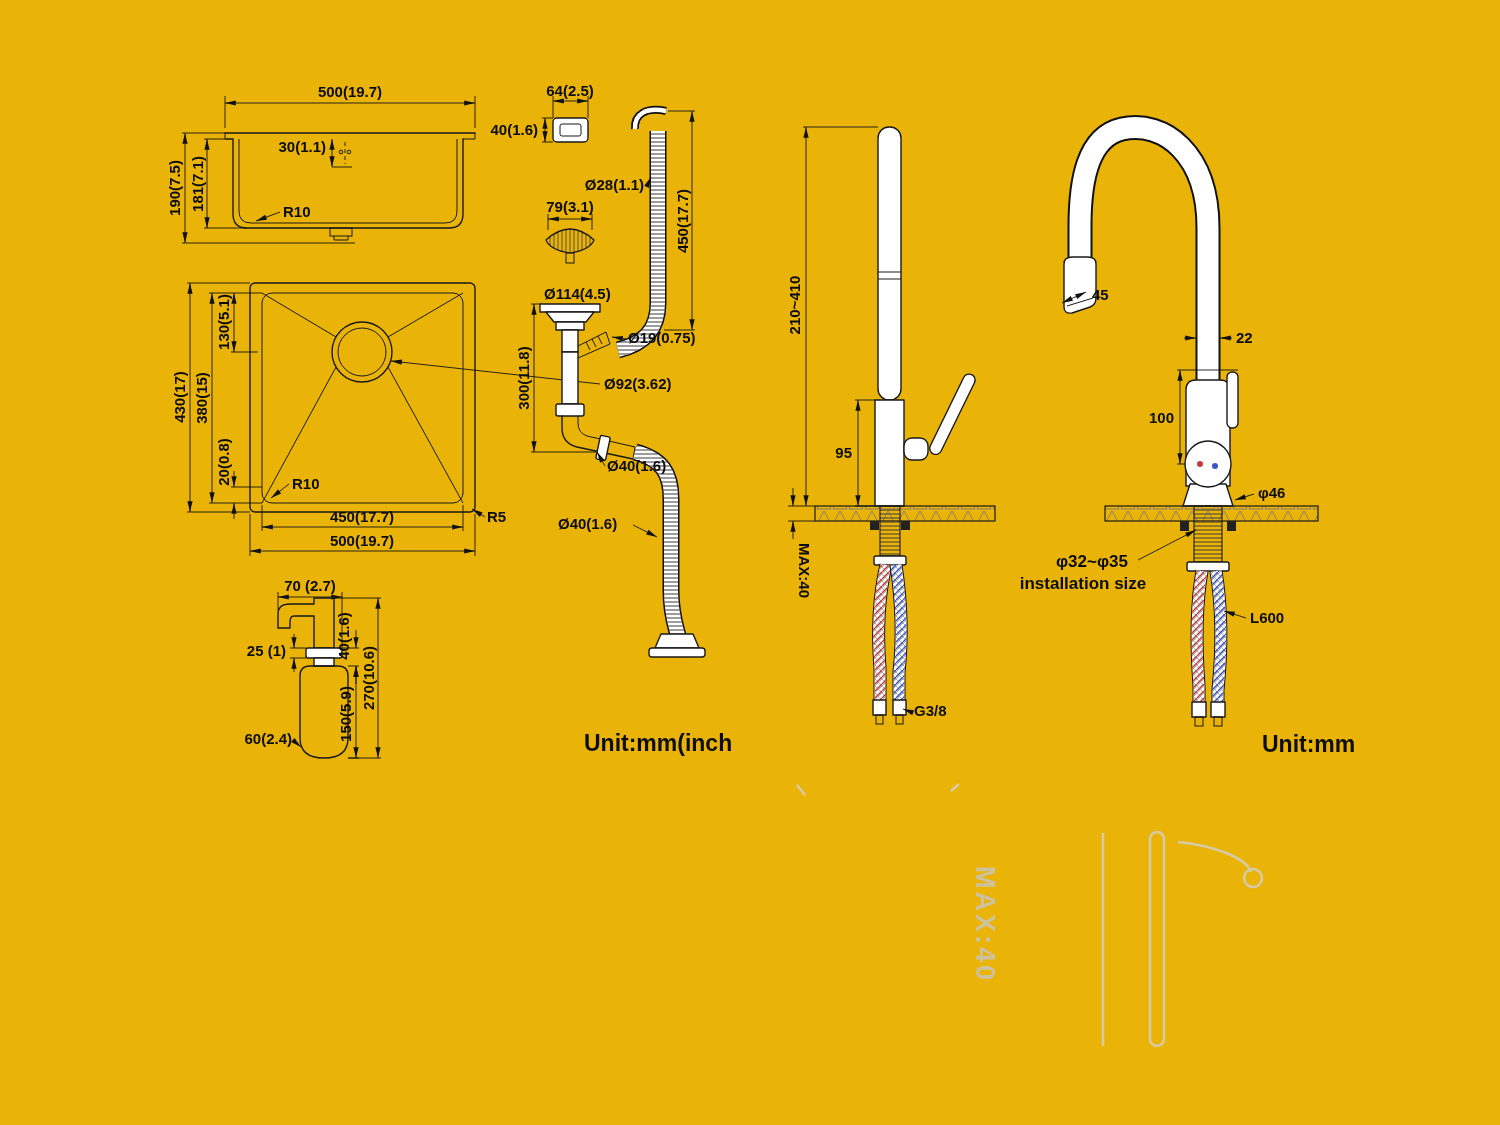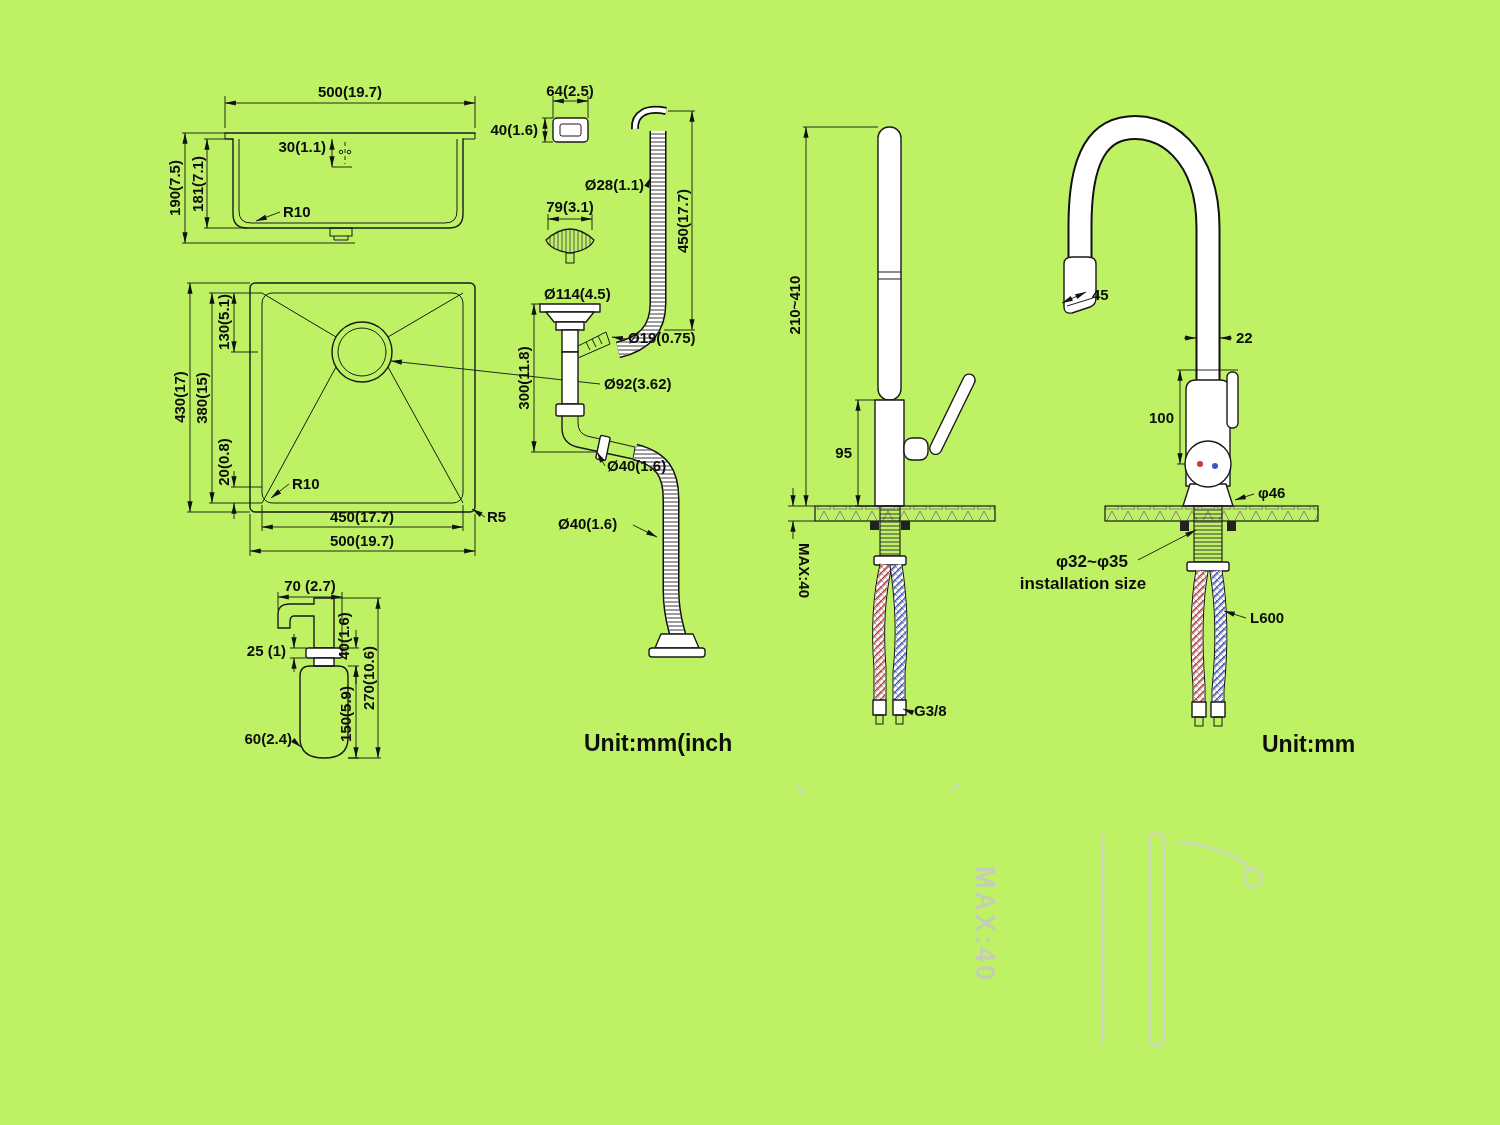--- a/index.html
+++ b/index.html
@@ -1,16 +1,16 @@
 <!DOCTYPE html>
 <html><head>
 <meta charset="utf-8">
 <style>
   html,body{margin:0;padding:0;background:#ffffff;}
-  .canvas{width:1500px;height:1125px;background:#bef264;position:relative;overflow:hidden;}
+  .canvas{width:1500px;height:1125px;background:#eab308;position:relative;overflow:hidden;}
   svg{display:block;}
   .obj{fill:none;stroke:#1a1a1a;stroke-width:1.4;stroke-linejoin:round;stroke-linecap:round;}
   .objf{fill:#ffffff;stroke:#1a1a1a;stroke-width:1.4;stroke-linejoin:round;}
   .thin{fill:none;stroke:#1a1a1a;stroke-width:1;}
   .dim{fill:none;stroke:#141414;stroke-width:0.9;}
   .lbl{font-family:"Liberation Sans",sans-serif;font-size:15px;font-weight:600;fill:#0d0d0d;}
   .lbl2{font-family:"Liberation Sans",sans-serif;font-size:17px;font-weight:600;fill:#0d0d0d;}
   .unit{font-family:"Liberation Sans",sans-serif;font-size:23px;font-weight:700;fill:#0d0d0d;}
   .ghost{font-family:"Liberation Sans",sans-serif;font-size:27px;font-weight:700;fill:#c6c6c6;letter-spacing:3px;}
   .gline{fill:none;stroke:#d2d2d2;stroke-width:2.5;}

